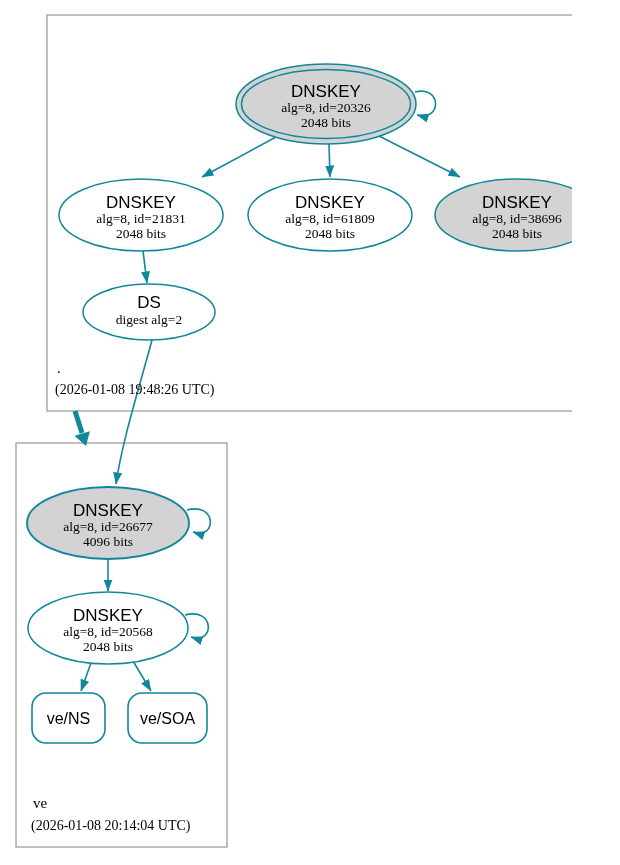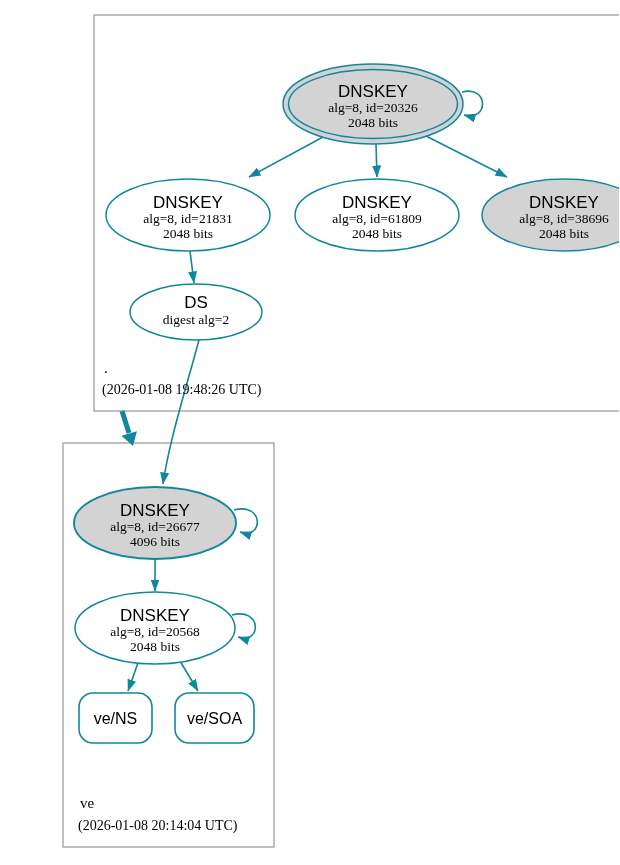--- a/index.html
+++ b/index.html
@@ -7,21 +7,20 @@
     padding: 0;
     background: #ffffff;
     font-family: "Liberation Serif", serif;
   }
   .canvas {
     position: relative;
     width: 572px;
     height: 865px;
     background: #ffffff;
     overflow: hidden;
-    padding-left: 47px;
   }
   svg { display: block; }
 
   .zone-box {
     fill: none;
     stroke: #969696;
     stroke-width: 1.2;
   }
   .edge {
     fill: none;

